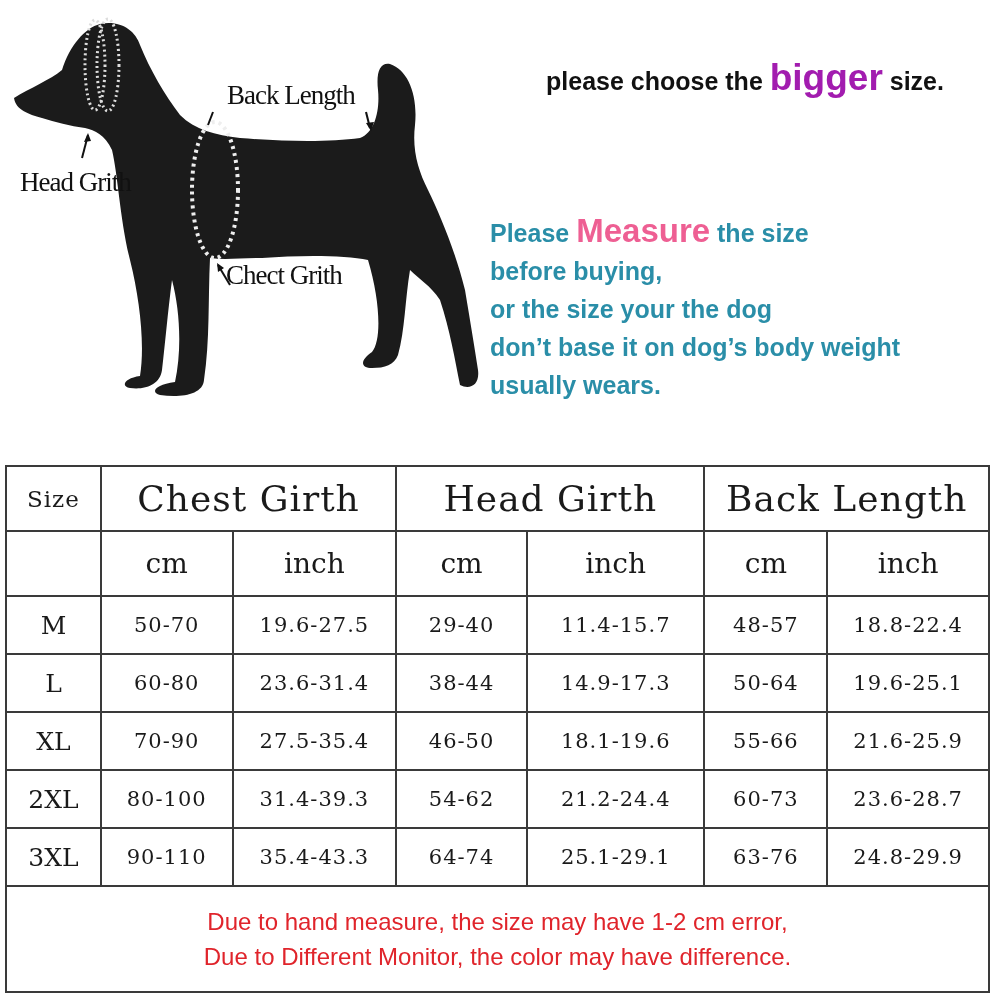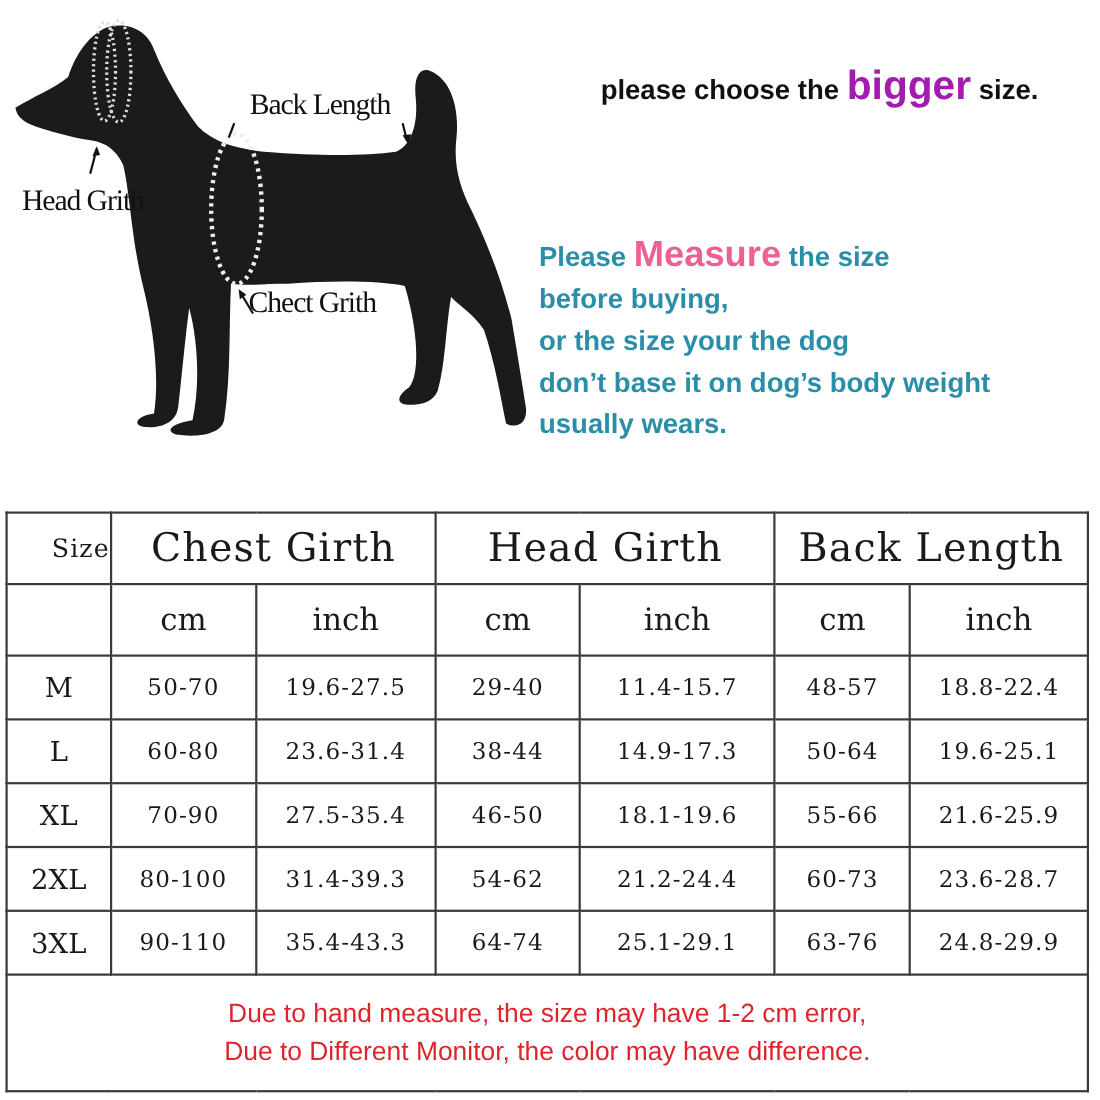--- a/index.html
+++ b/index.html
@@ -11,21 +11,21 @@
     .dog-label { position: absolute; font-family: "Liberation Serif", serif; font-size: 27px; color: #111; letter-spacing: -1px; white-space: nowrap; }
 
     .msg1 { position: absolute; left: 490px; top: 58px; width: 510px; text-align: center; font-weight: bold; color: #111; font-size: 25px; line-height: 40px; }
     .msg1 .pink-big { color: #a21caf; font-size: 37px; }
     .msg2 { position: absolute; left: 490px; top: 192px; width: 510px; text-align: left; font-weight: bold; color: #2a8ea8; font-size: 25px; line-height: 38px; margin-top: 20px; }
     .msg2 .pink-big { color: #ee5f93; font-size: 33px; }
 
     table.size { position: absolute; left: 5px; top: 465px; width: 985px; border-collapse: collapse; font-family: "DejaVu Serif", serif; color: #1a1a1a; }
     table.size td { border: 2px solid #3a3a3a; text-align: center; padding: 0; }
     .hdr td { height: 63px; font-size: 36px; letter-spacing: 1px; }
-    .hdr td.size-h { font-size: 23px; text-align: right; }
+    .hdr td.size-h { font-size: 23px; }
     .sub td { height: 63px; font-size: 28px; margin-top: 28px; }
     .row td { height: 56px; font-size: 21px; letter-spacing: 1px; }
     .row td.sz { font-size: 25px; letter-spacing: 0; }
     .foot td { height: 104px; color: #e0242b; font-family: Liberation Sans, sans-serif; font-size: 24px; line-height: 35px; letter-spacing: 0px; }
   </style>
 </head>
 <body>
 
 <div class="top">
   <div class="dog-wrap">

